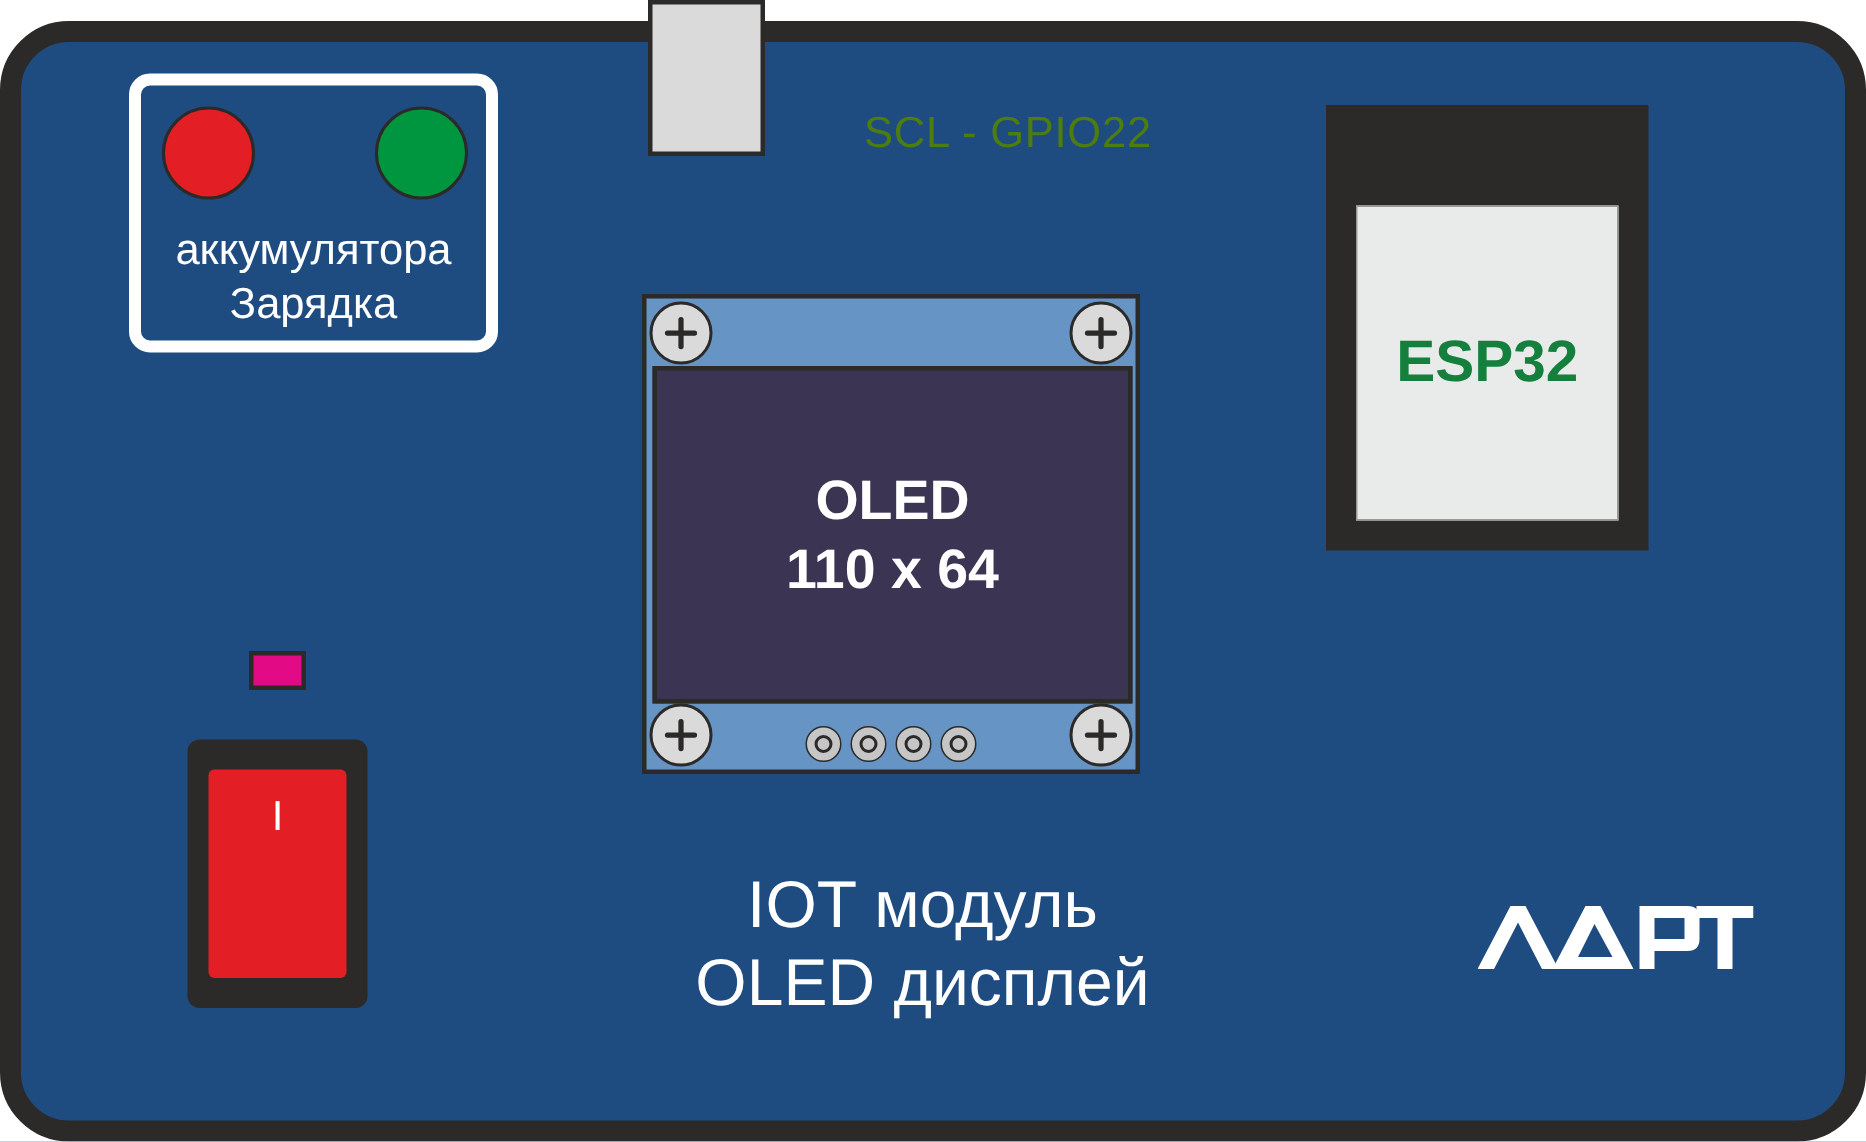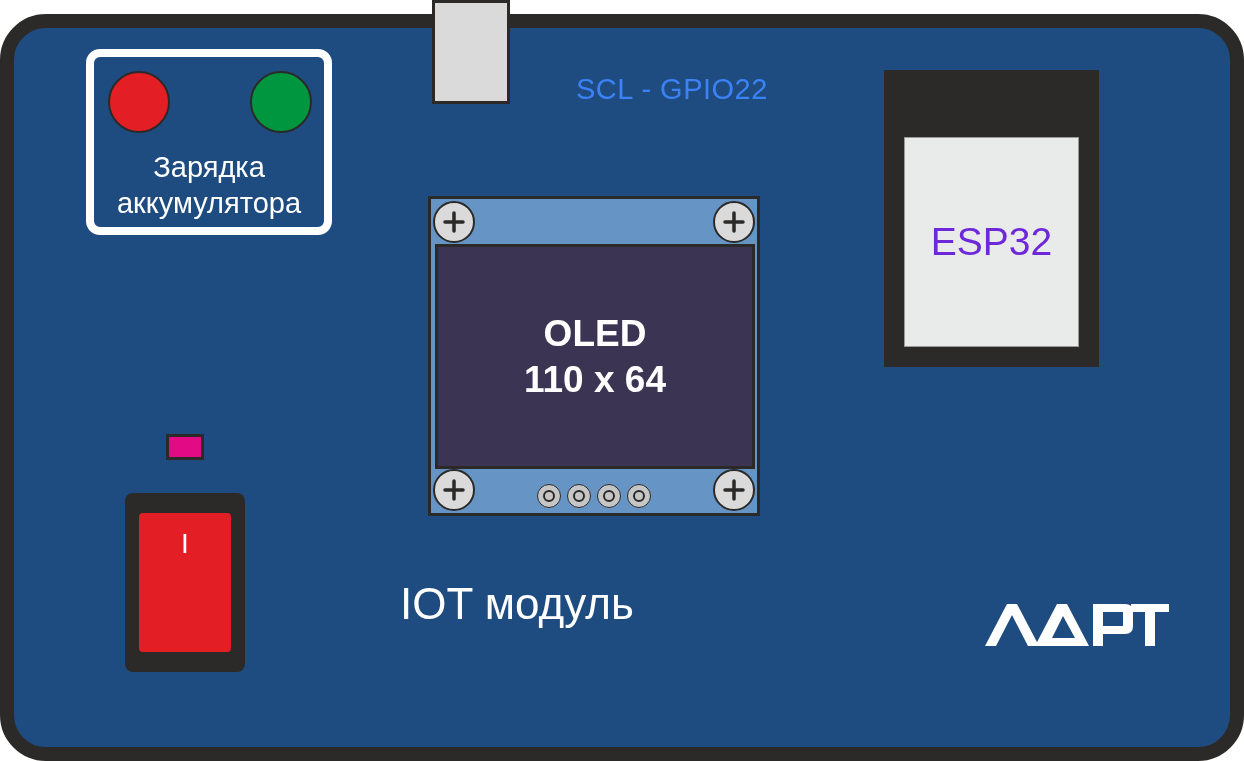--- a/index.html
+++ b/index.html
@@ -25,21 +25,21 @@
       border: 2px solid #2b2a29;
     }
     .led-red { left: 14px; top: 14px; background: #e31e24; }
     .led-green { left: 156px; top: 14px; background: #009640; }
     .charge-label {
       position: absolute; left: 0; top: 92px; width: 100%; text-align: center;
       color: #ffffff; font-size: 29px; line-height: 36px;
     }
 
     .i2c {
-      position: absolute; left: 576px; top: 70px; color: #3b82f6;
+      position: absolute; left: 576px; top: 70px; color: #4d7c0f;
       font-size: 29px; line-height: 38px; letter-spacing: 0.5px;
     }
 
     .oled-module {
       position: absolute; left: 428px; top: 196px; width: 332px; height: 320px;
       background: #6594c5; border: 3px solid #2b2a29; padding-left: 20px;
     }
     .oled-screen {
       position: absolute; left: 4px; top: 45px; width: 320px; height: 225px;
       background: #3c3453; border: 3px solid #2b2a29;
@@ -67,60 +67,60 @@
     }
 
     .esp32 {
       position: absolute; left: 884px; top: 70px; width: 215px; height: 297px;
       background: #2b2a29;
     }
     .esp32-shield {
       position: absolute; left: 20px; top: 67px; width: 175px; height: 210px;
       background: #e9eaea; border: 1px solid #9a9a9a;
       display: flex; align-items: center; justify-content: center;
-      color: #6d28d9; font-size: 39px;
+      color: #15803d; font-size: 39px; font-weight: bold;
     }
 
     .power-led {
       position: absolute; left: 166px; top: 434px; width: 38px; height: 26px;
       background: #e20a85; border: 3px solid #2b2a29;
     }
     .switch {
       position: absolute; left: 125px; top: 493px; width: 120px; height: 179px;
       background: #2b2a29; border-radius: 8px;
     }
     .switch-rocker {
       position: absolute; left: 14px; top: 20px; width: 92px; height: 139px;
       background: #e31e24; border-radius: 4px;
       display: flex; justify-content: center;
     }
     .switch-mark {
       margin-top: 16px; color: #ffffff; font-size: 28px; line-height: 30px;
     }
 
     .title {
-      position: absolute; left: 400px; top: 578px; width: 430px; 
+      position: absolute; left: 400px; top: 578px; width: 430px; text-align: center;
       color: #ffffff; font-size: 44px; line-height: 52px;
     }
 
     .logo { position: absolute; left: 985px; top: 604px; width: 184px; height: 42px; }
   </style>
 </head>
 <body>
 
 <div class="board"></div>
 
 <div class="usb"></div>
 
 <div class="charge-box">
   <div class="led led-red"></div>
   <div class="led led-green"></div>
   <div class="charge-label">
+    <div>аккумулятора</div>
     <div>Зарядка</div>
-    <div>аккумулятора</div>
   </div>
 </div>
 
 <div class="i2c">
   <div>SCL - GPIO22</div>
 </div>
 
 <div class="oled-module">
   <div class="screw screw-tl">
     <svg viewBox="0 0 24 24">
@@ -163,20 +163,21 @@
 <div class="power-led"></div>
 
 <div class="switch">
   <div class="switch-rocker">
     <span class="switch-mark">I</span>
   </div>
 </div>
 
 <div class="title">
   <div>IOT модуль</div>
+  <div>OLED дисплей</div>
 </div>
 
 <svg class="logo" viewBox="0 0 184 42">
 
   <path d="M0 42 L22 0 L32 0 L54 42 L43 42 L27 11 L11 42 Z" fill="#ffffff"></path>
 
   <path d="M50 42 L72 0 L82 0 L104 42 Z M67 34 L90 34 L78 12 Z" fill="#ffffff" fill-rule="evenodd"></path>
 
   <path d="M108 42 L108 0 L140 0 Q148 0 148 8 L148 22 Q148 30 140 30 L118 30 L118 22 L138 22 L138 8 L118 8 L118 42 Z" fill="#ffffff"></path>
 

